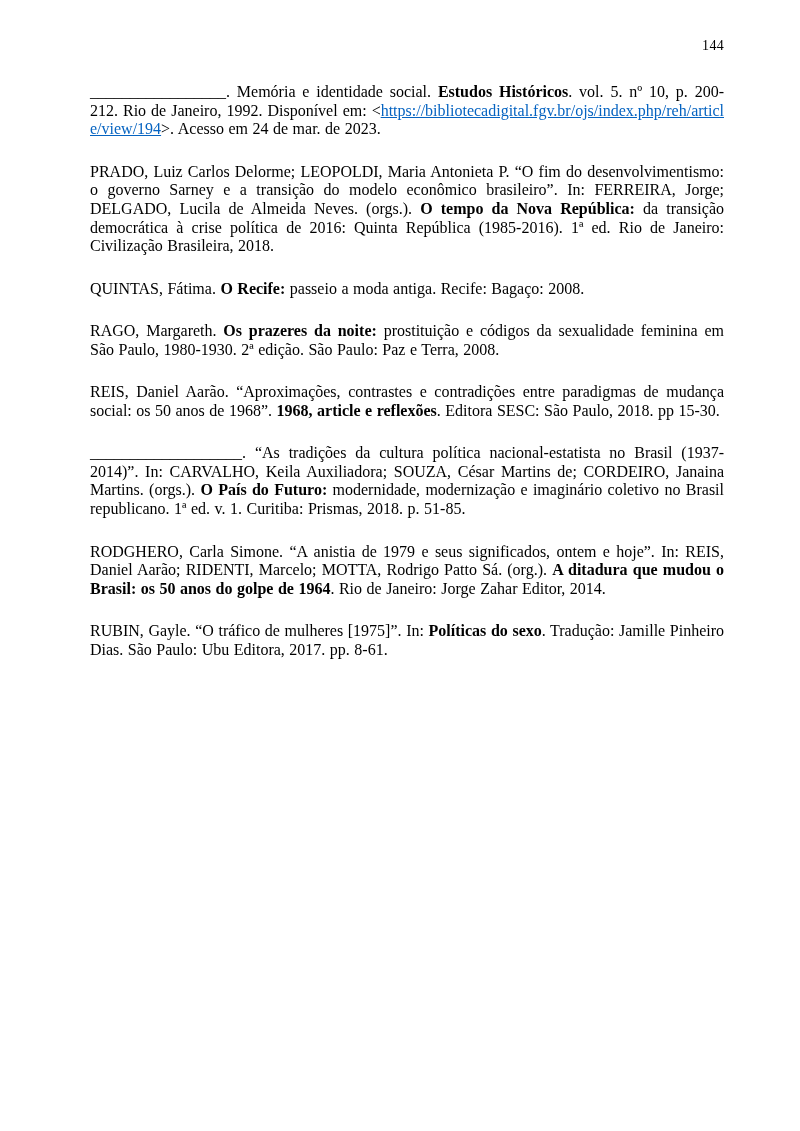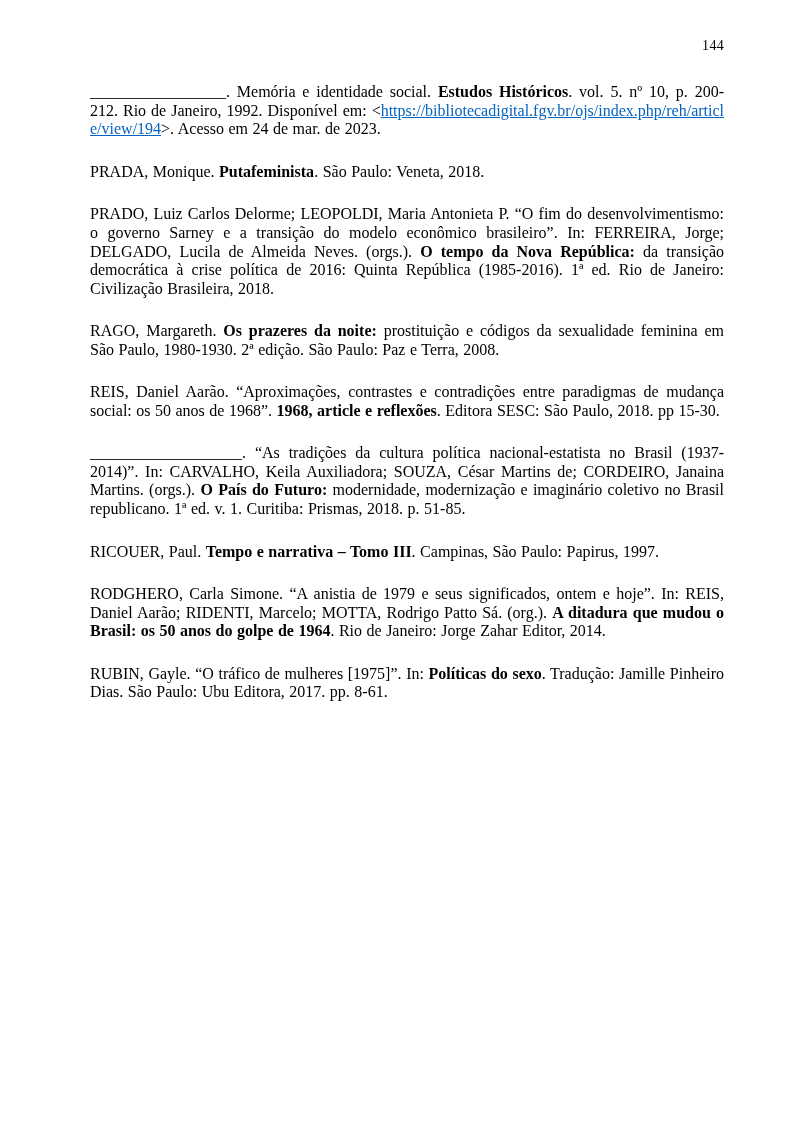--- a/index.html
+++ b/index.html
@@ -42,22 +42,21 @@
     word-break: break-all;
   }
 </style>
 </head>
 <body>
 
 <div class="page">
   <div class="page-number">144</div>
   <main class="references">
       <p class="reference"><span class="">_________________. Memória e identidade social. </span><span class="bold">Estudos Históricos</span><span class="">. vol. 5. nº 10, p. 200-212. Rio de Janeiro, 1992. Disponível em: &lt;</span><a class="ref-link" href="#">https://bibliotecadigital.fgv.br/ojs/index.php/reh/article/view/194</a><span class="">&gt;. Acesso em 24 de mar. de 2023.</span></p>
-      <p class="reference"><span class="">PRADA, Monique. </span><span class="bold">Putafeminista</span><span class="">. São Paulo: Veneta, 2018.</span></p>
       <p class="reference"><span class="">PRADO, Luiz Carlos Delorme; LEOPOLDI, Maria Antonieta P. “O fim do desenvolvimentismo: o governo Sarney e a transição do modelo econômico brasileiro”. In: FERREIRA, Jorge; DELGADO, Lucila de Almeida Neves. (orgs.). </span><span class="bold">O tempo da Nova República:</span><span class=""> da transição democrática à crise política de 2016: Quinta República (1985-2016). 1ª ed. Rio de Janeiro: Civilização Brasileira, 2018.</span></p>
+      <p class="reference"><span class="">QUINTAS, Fátima. </span><span class="bold">O Recife:</span><span class=""> passeio a moda antiga. Recife: Bagaço: 2008.</span></p>
       <p class="reference"><span class="">RAGO, Margareth. </span><span class="bold">Os prazeres da noite:</span><span class=""> prostituição e códigos da sexualidade feminina em São Paulo, 1980-1930. 2ª edição. São Paulo: Paz e Terra, 2008.</span></p>
       <p class="reference"><span class="">REIS, Daniel Aarão. “Aproximações, contrastes e contradições entre paradigmas de mudança social: os 50 anos de 1968”. </span><span class="bold">1968, article e reflexões</span><span class="">. Editora SESC: São Paulo, 2018. pp 15-30.</span></p>
       <p class="reference"><span class="">___________________. “As tradições da cultura política nacional-estatista no Brasil (1937-2014)”. In: CARVALHO, Keila Auxiliadora; SOUZA, César Martins de; CORDEIRO, Janaina Martins. (orgs.). </span><span class="bold">O País do Futuro:</span><span class=""> modernidade, modernização e imaginário coletivo no Brasil republicano. 1ª ed. v. 1. Curitiba: Prismas, 2018. p. 51-85.</span></p>
-      <p class="reference"><span class="">RICOUER, Paul. </span><span class="bold">Tempo e narrativa – Tomo III</span><span class="">. Campinas, São Paulo: Papirus, 1997.</span></p>
       <p class="reference"><span class="">RODGHERO, Carla Simone. “A anistia de 1979 e seus significados, ontem e hoje”. In: REIS, Daniel Aarão; RIDENTI, Marcelo; MOTTA, Rodrigo Patto Sá. (org.). </span><span class="bold">A ditadura que mudou o Brasil: os 50 anos do golpe de 1964</span><span class="">. Rio de Janeiro: Jorge Zahar Editor, 2014.</span></p>
       <p class="reference"><span class="">RUBIN, Gayle. “O tráfico de mulheres [1975]”. In: </span><span class="bold">Políticas do sexo</span><span class="">. Tradução: Jamille Pinheiro Dias. São Paulo: Ubu Editora, 2017. pp. 8-61.</span></p>
     </main>
 </div>
 
 </body></html>

